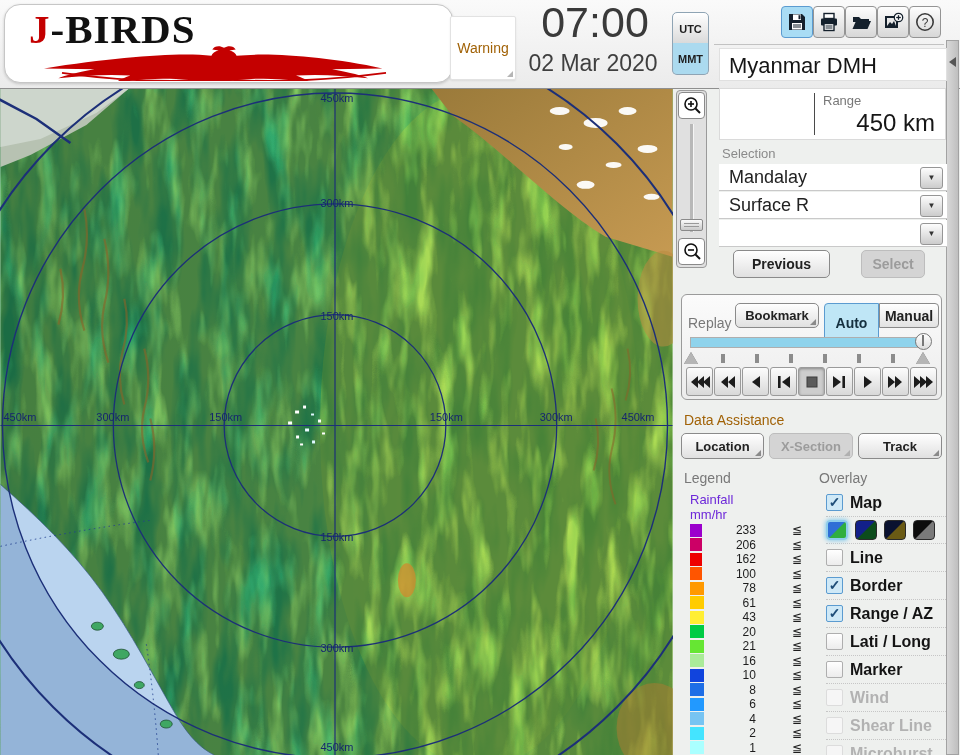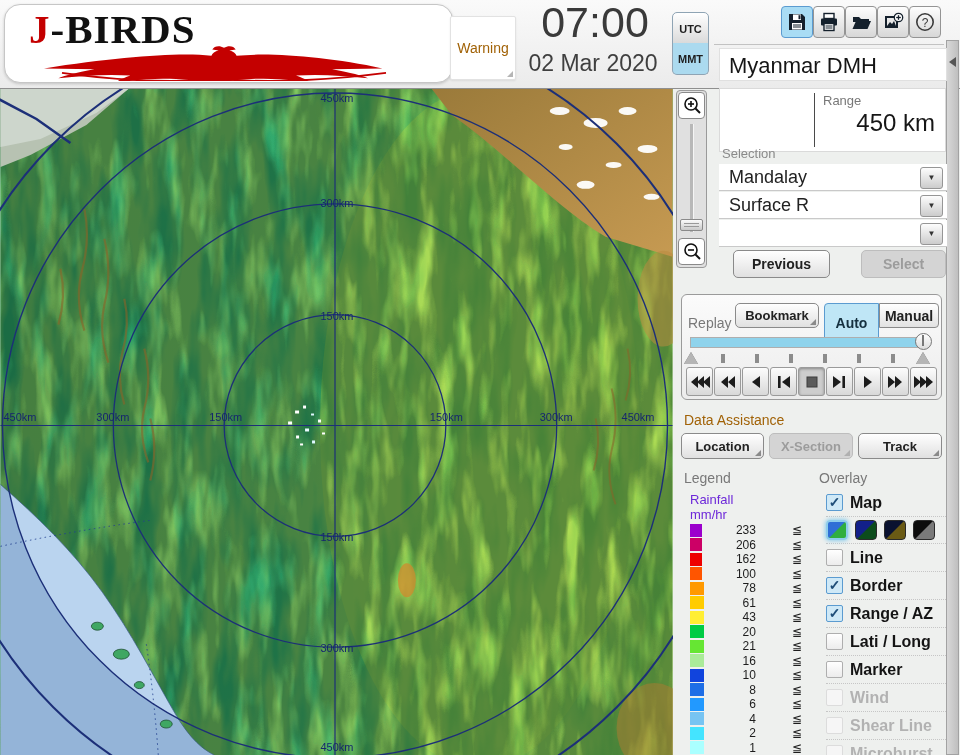--- a/index.html
+++ b/index.html
@@ -34,38 +34,38 @@
   .tool.active{background:#a9dcf4;border-color:#5b9bd0;}
   
   #collapse-strip{position:absolute;left:946px;top:40px;width:13px;height:715px;
                   background:linear-gradient(90deg,#d8d8d8,#bfbfbf);border:1px solid #a2a2a2;box-sizing:border-box;}
   #collapse-arrow{position:absolute;left:2px;top:16px;width:0;height:0;
                   border-top:5px solid transparent;border-bottom:5px solid transparent;border-right:7px solid #555;}
   
   #station-sep{position:absolute;left:714px;top:44px;width:230px;height:1px;background:#c2c2c2;}
   #station-box{position:absolute;left:719px;top:48px;width:228px;height:33px;background:#fff;
                border:1px solid #e0e0e0;font-size:22px;color:#161616;line-height:33px;padding-left:9px;box-sizing:border-box;}
-  #range-box{position:absolute;left:719px;top:88px;width:227px;height:64px;background:#fff;
+  #range-box{position:absolute;left:719px;top:88px;width:227px;height:52px;background:#fff;
              border:1px solid #dadada;box-sizing:border-box;display:flex;}
   #range-spacer{flex:1;}
   #range-divider{width:1px;background:#4a4a4a;margin:4px 0;}
   #range-info{width:112px;padding:4px 10px 0 8px;}
   #range-label{font-size:13px;color:#787878;}
   #range-value{font-size:24px;color:#161616;text-align:right;margin-top:1px;}
   #selection-label{position:absolute;left:722px;top:146px;font-size:13px;color:#8a8a8a;}
   .dd-row{position:absolute;left:719px;width:228px;height:27px;background:#fff;
           border-bottom:1px solid #c9c9c9;box-sizing:border-box;}
   .dd-text{position:absolute;left:10px;top:3px;font-size:18px;color:#222;}
   .dd-btn{position:absolute;right:4px;top:3px;width:21px;height:20px;border:1px solid #969696;border-radius:3px;
           background:linear-gradient(#fdfdfd,#cccccc);font-size:8px;color:#333;text-align:center;line-height:19px;}
   .btn{display:flex;align-items:center;justify-content:center;font-size:14px;font-weight:bold;color:#222;
        background:linear-gradient(#ffffff,#e0e0e0);border:1px solid #8a8a8a;border-radius:5px;box-sizing:border-box;}
   .btn.disabled{background:#d4d4d4;border-color:#bdbdbd;color:#9c9c9c;}
   #previous-btn{position:absolute;left:733px;top:250px;width:97px;height:28px;}
-  #select-btn{position:absolute;left:861px;top:250px;width:85px;height:28px;}
+  #select-btn{position:absolute;left:861px;top:250px;width:64px;height:28px;}
   
   #replay-box{position:absolute;left:681px;top:294px;width:261px;height:106px;border:1px solid #9a9a9a;
               border-radius:6px;background:linear-gradient(#fbfbfb,#ececec);box-sizing:border-box;}
   #replay-label{position:absolute;left:6px;top:20px;font-size:14px;color:#787878;}
   #bookmark-btn{position:absolute;left:53px;top:8px;width:84px;height:25px;font-size:13px;border-radius:5px;}
   #auto-btn{position:absolute;left:142px;top:8px;width:55px;height:40px;background:#bfe6f6;
             border:1px solid #5b9bd0;border-radius:4px 0 0 4px;box-sizing:border-box;
             display:flex;align-items:center;justify-content:center;font-size:14px;font-weight:bold;color:#15303f;}
   #manual-btn{position:absolute;left:197px;top:8px;width:60px;height:25px;background:linear-gradient(#fff,#e2e2e2);
               border:1px solid #8a8a8a;border-radius:0 4px 4px 0;box-sizing:border-box;

